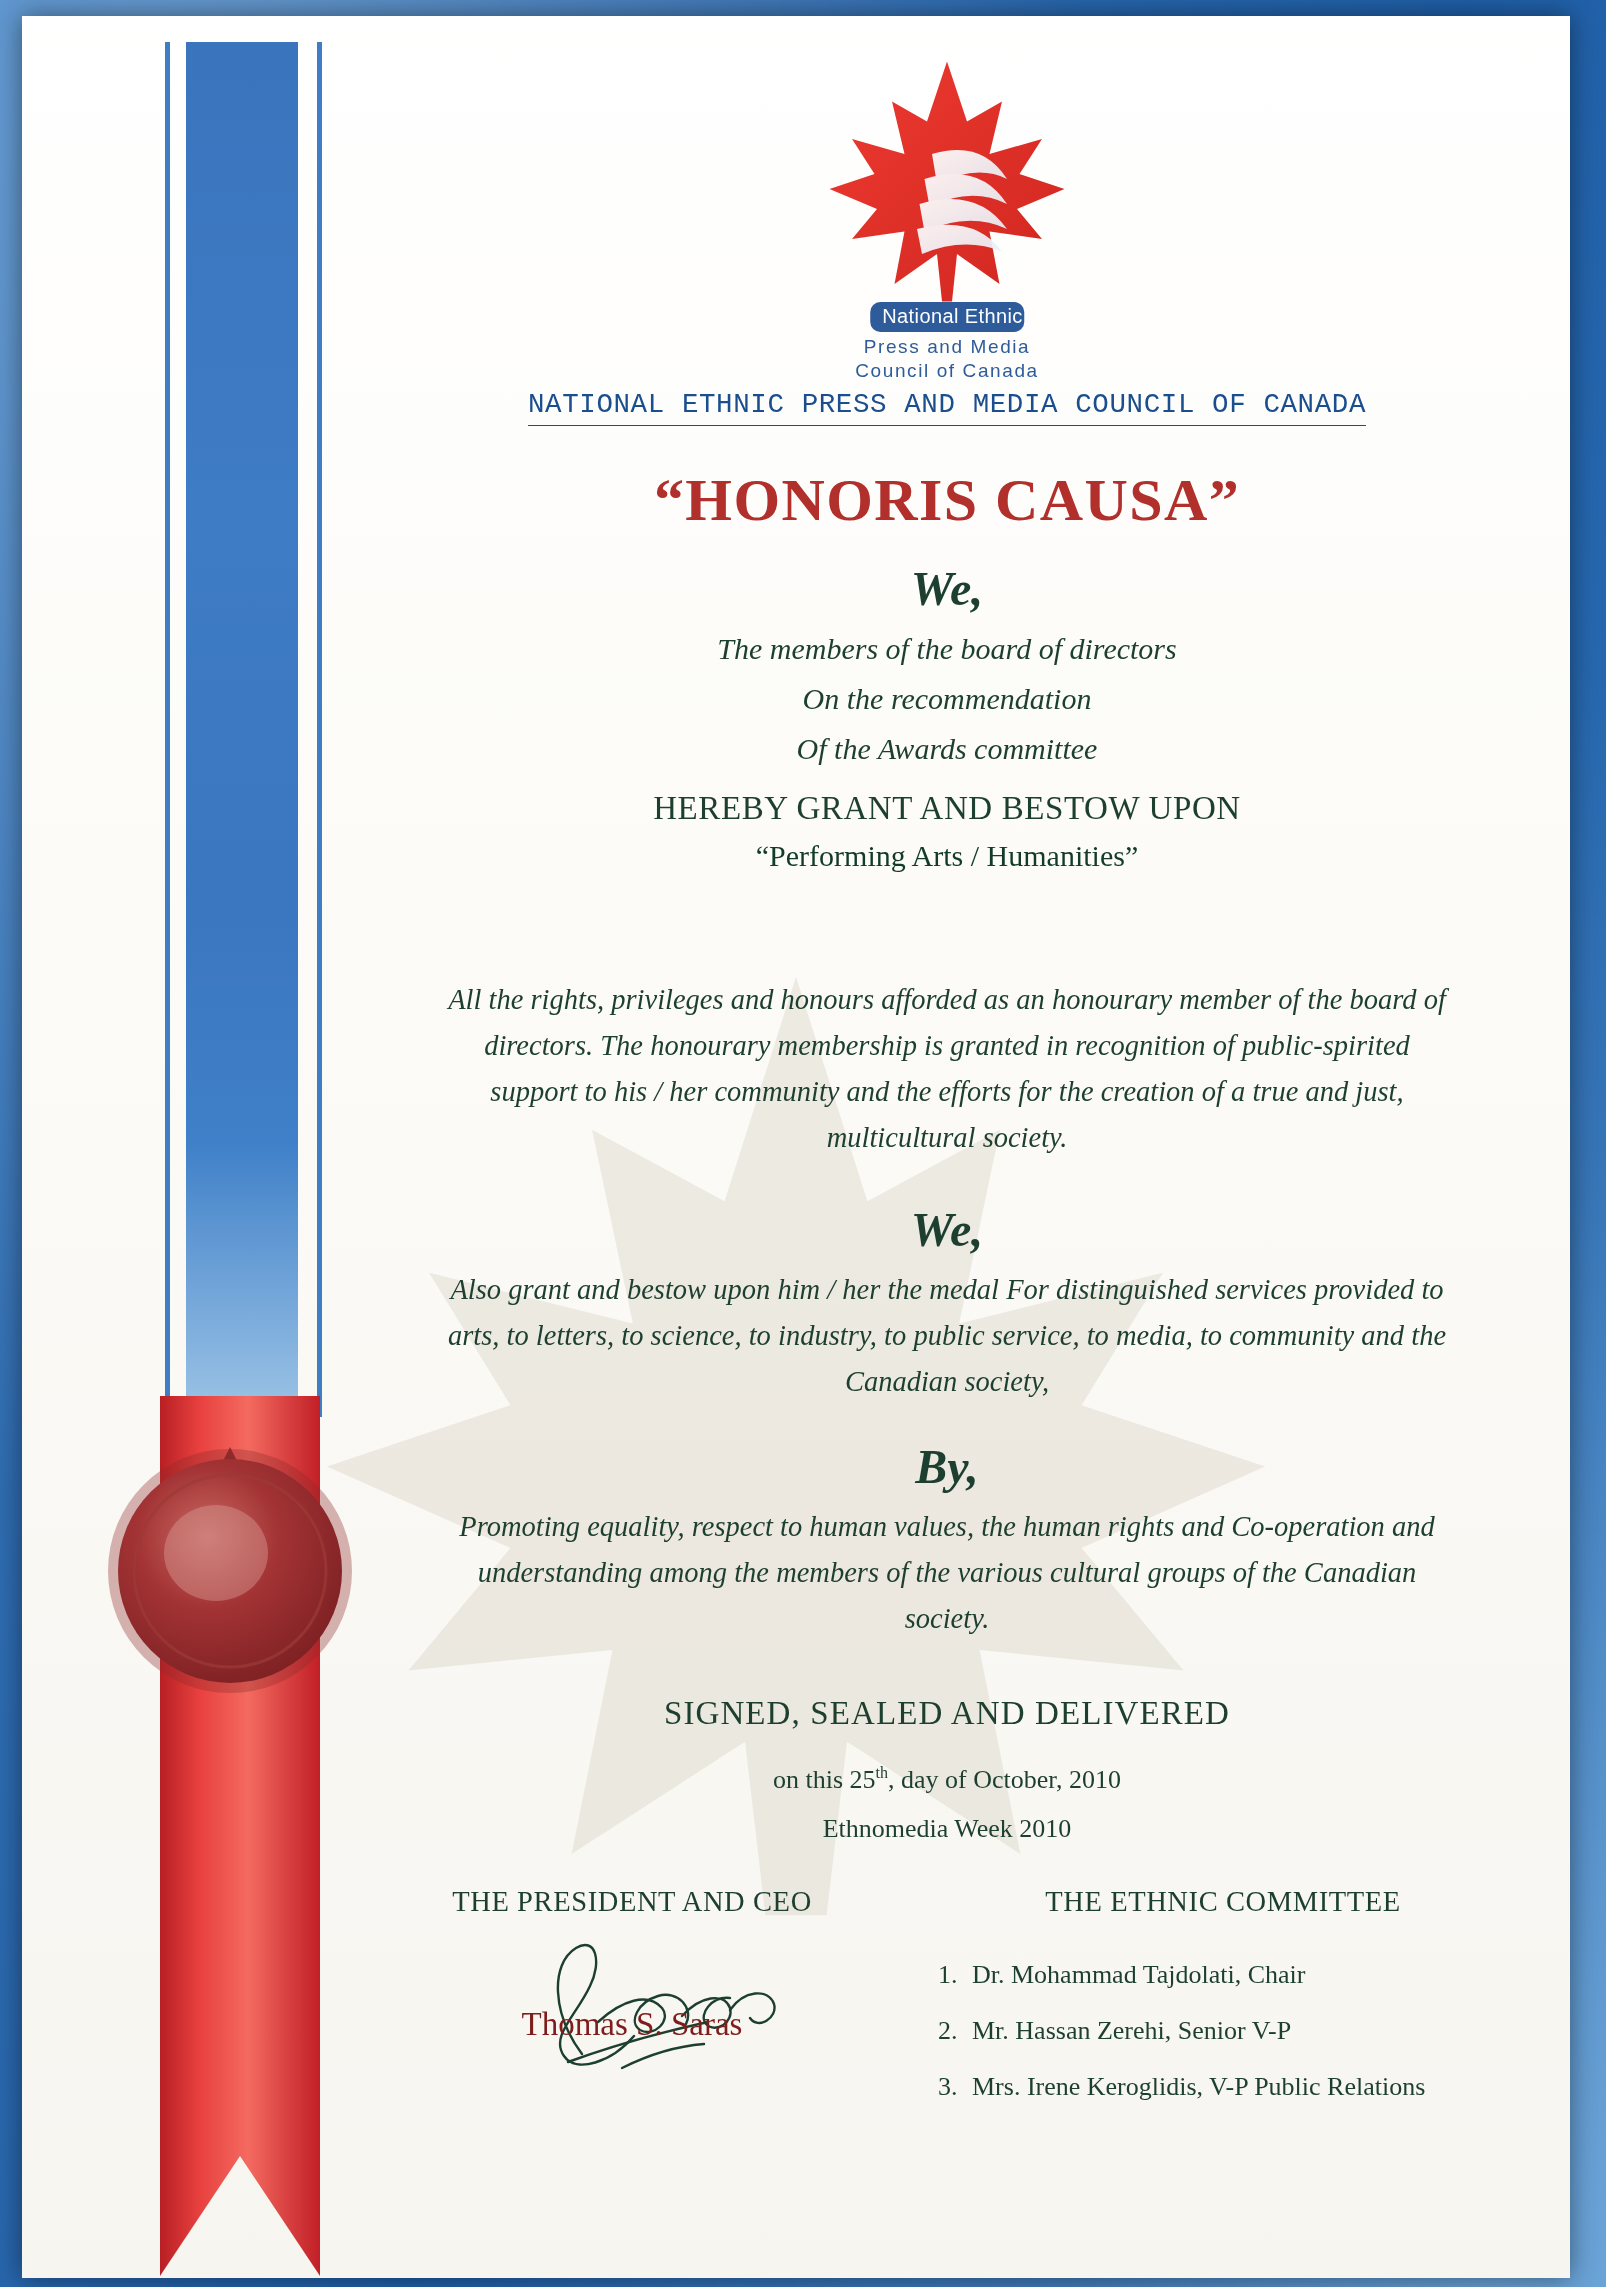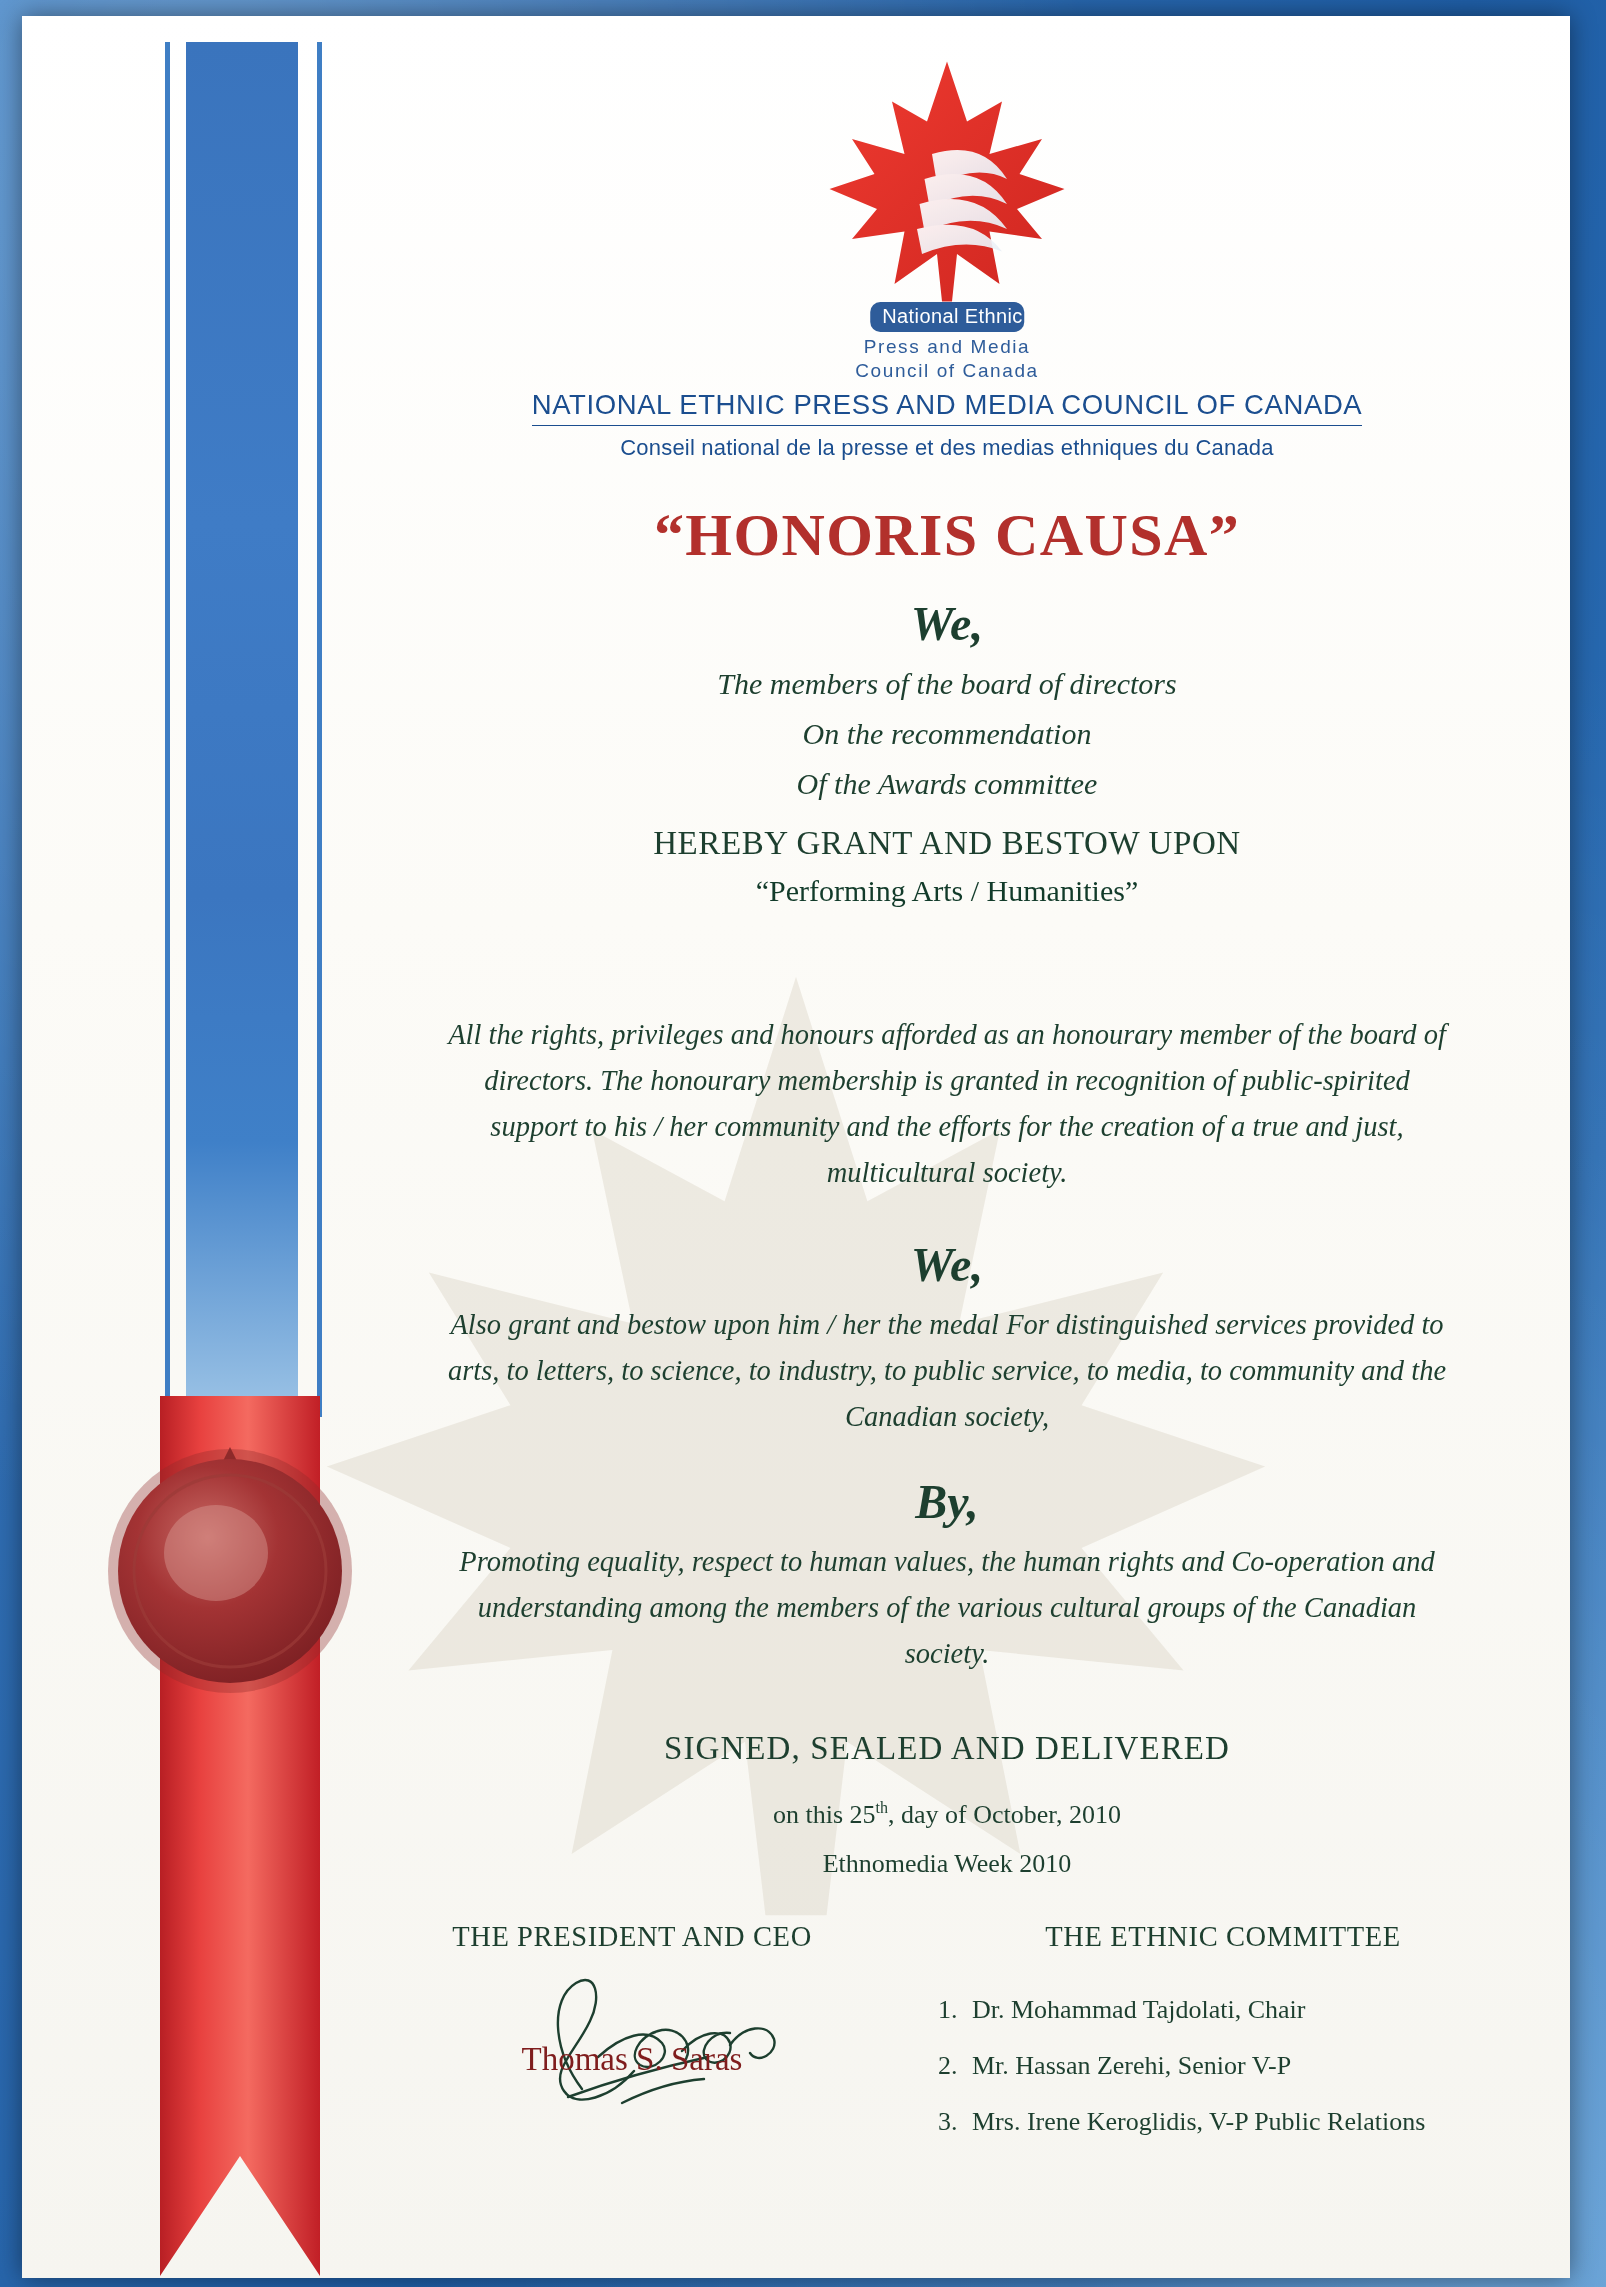--- a/index.html
+++ b/index.html
@@ -152,21 +152,21 @@
     font-size: 19px;
     letter-spacing: 1.6px;
     white-space: nowrap;
   }
   .logo-sub.s1 { top: 282px; }
   .logo-sub.s2 { top: 306px; }
 
   
   #council-en {
     margin-top: 24px;
-    font-family: Liberation Sans, sans-serif;
+    font-family: Liberation Mono, monospace;
     font-size: 27.5px;
     letter-spacing: .6px;
     color: #1b4e8f;
     padding-bottom: 4px;
     border-bottom: 1.6px solid #1b4e8f;
     display: inline-block;
     line-height: 1.2;
   }
   #council-fr {
     margin-top: 9px;
@@ -394,21 +394,20 @@
           <path fill="url(#swooshG)" d="M38 70 q23 -6 34 9 q-15 -6 -32 1 z"></path>
         </g>
       </svg>
       <div class="logo-badge">National Ethnic</div>
       <div class="logo-sub s1">Press  and  Media</div>
       <div class="logo-sub s2">Council of Canada</div>
     </div>
 
     <div>
       <div id="council-en">NATIONAL ETHNIC PRESS AND MEDIA COUNCIL OF CANADA</div>
-      <div id="council-fr">Conseil national de la presse et des medias ethniques du Canada</div>
     </div>
 
     <div id="title">“HONORIS CAUSA”</div>
 
     <div class="we-word">We,</div>
     <div class="italic-line">The members of the board of directors</div>
     <div class="italic-line">On the recommendation</div>
     <div class="italic-line">Of the Awards committee</div>
     <div id="hereby">HEREBY GRANT AND BESTOW UPON</div>
 

